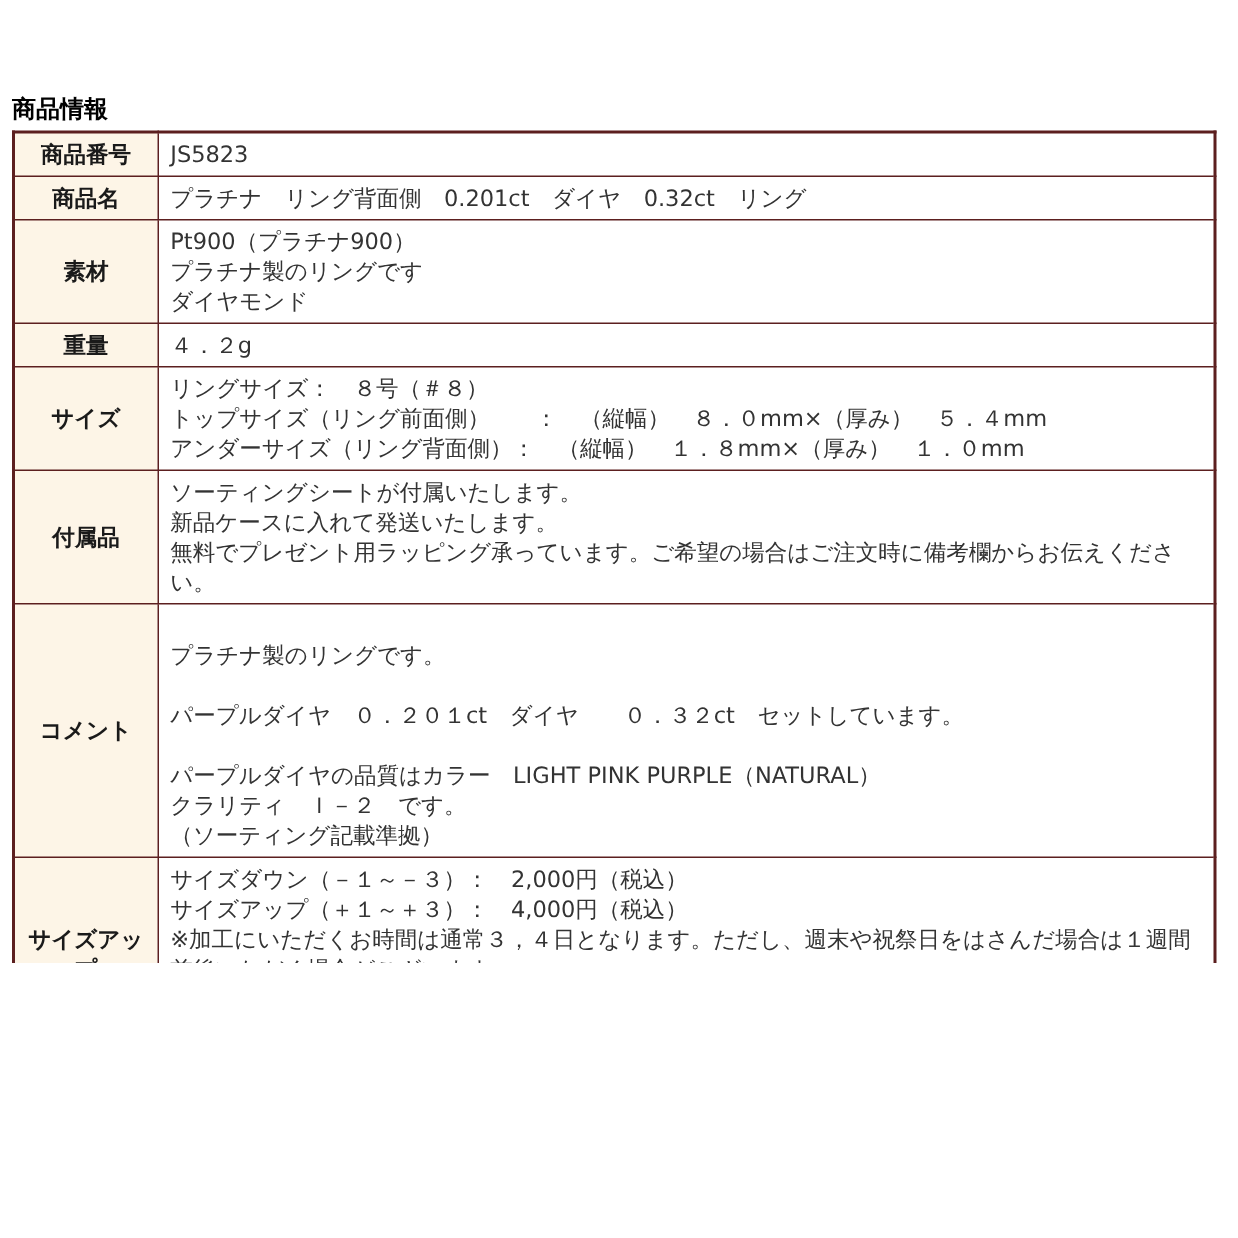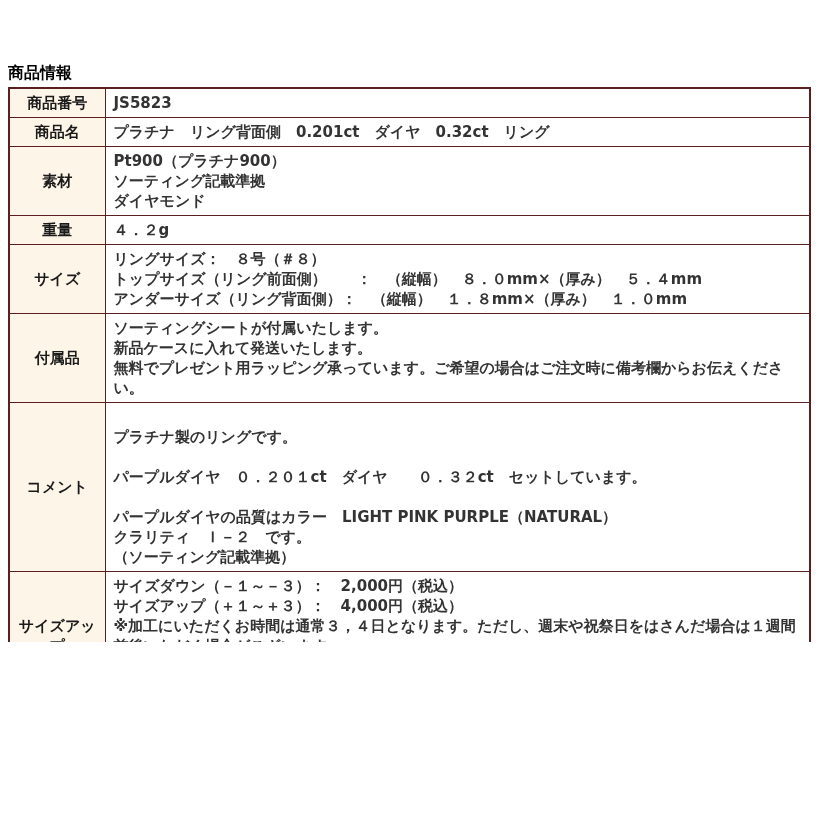--- a/index.html
+++ b/index.html
@@ -26,21 +26,20 @@
     margin-left: 8px;
     width: 803px;
     border: 2px solid #5c1f1f;
   }
   table.product-table th,
   table.product-table td {
     border: 1px solid #5c1f1f;
     font-size: 15px;
     line-height: 20px;
     vertical-align: middle;
-    font-weight: bold;
   }
   table.product-table th {
     width: 96px;
     background: #fdf5e7;
     color: #1a1a1a;
     font-weight: bold;
     text-align: center;
     padding: 4px 2px;
   }
   table.product-table td {
@@ -66,21 +65,21 @@
   </tr>
 
   <tr>
     <th>商品名</th>
     <td>プラチナ　リング背面側　0.201ct　ダイヤ　0.32ct　リング</td>
   </tr>
 
   <tr>
     <th>素材</th>
     <td>Pt900（プラチナ900）
-ソーティング記載準拠
+プラチナ製のリングです
 ダイヤモンド</td>
   </tr>
 
   <tr>
     <th>重量</th>
     <td>４．２g</td>
   </tr>
 
   <tr>
     <th>サイズ</th>

